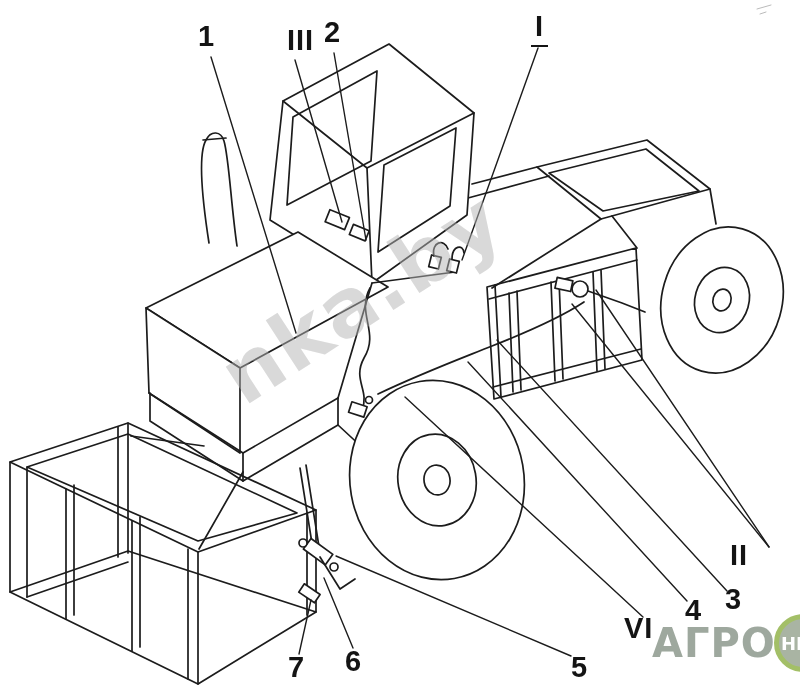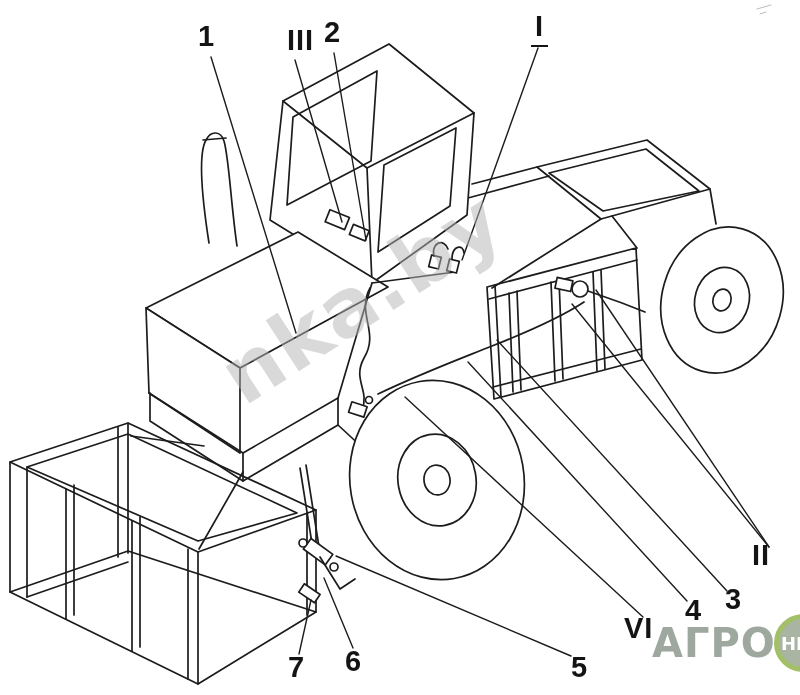--- a/index.html
+++ b/index.html
@@ -135,21 +135,21 @@
       </g>
 
       <path d="M757,9 L771,5 M760,14 L766,12" stroke="#bbbbbb" stroke-width="1"></path>
     </g>
   </svg>
 
   <div class="callout" style="left:198px;top:22px">1</div>
   <div class="callout" style="left:287px;top:26px">III</div>
   <div class="callout" style="left:324px;top:18px">2</div>
   <div class="callout underlined" style="left:531px;top:12px">I</div>
-  <div class="callout" style="left:752px;top:541px">II</div>
+  <div class="callout" style="left:730px;top:541px">II</div>
   <div class="callout" style="left:725px;top:585px">3</div>
   <div class="callout" style="left:685px;top:596px">4</div>
   <div class="callout" style="left:624px;top:614px">VI</div>
   <div class="callout" style="left:571px;top:653px">5</div>
   <div class="callout" style="left:345px;top:647px">6</div>
   <div class="callout" style="left:288px;top:653px">7</div>
 
   <div class="watermark">nka.by</div>
 
   <div class="logo">

